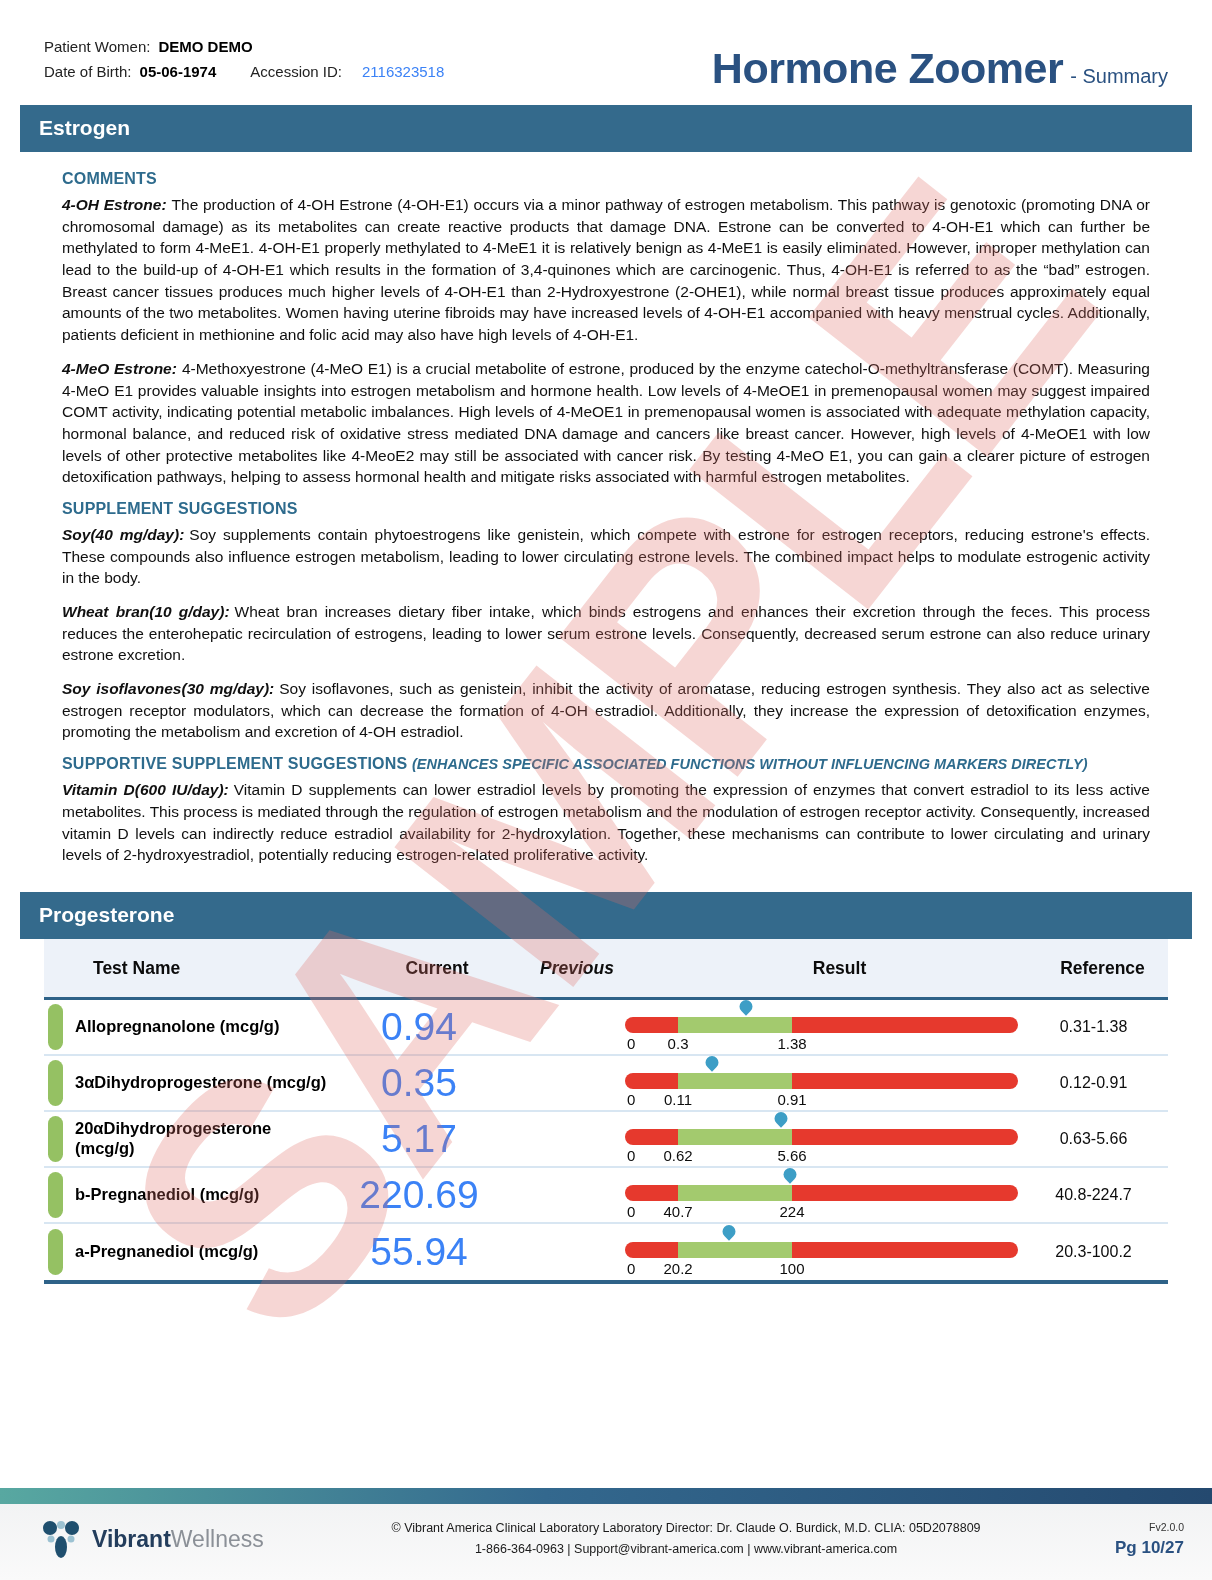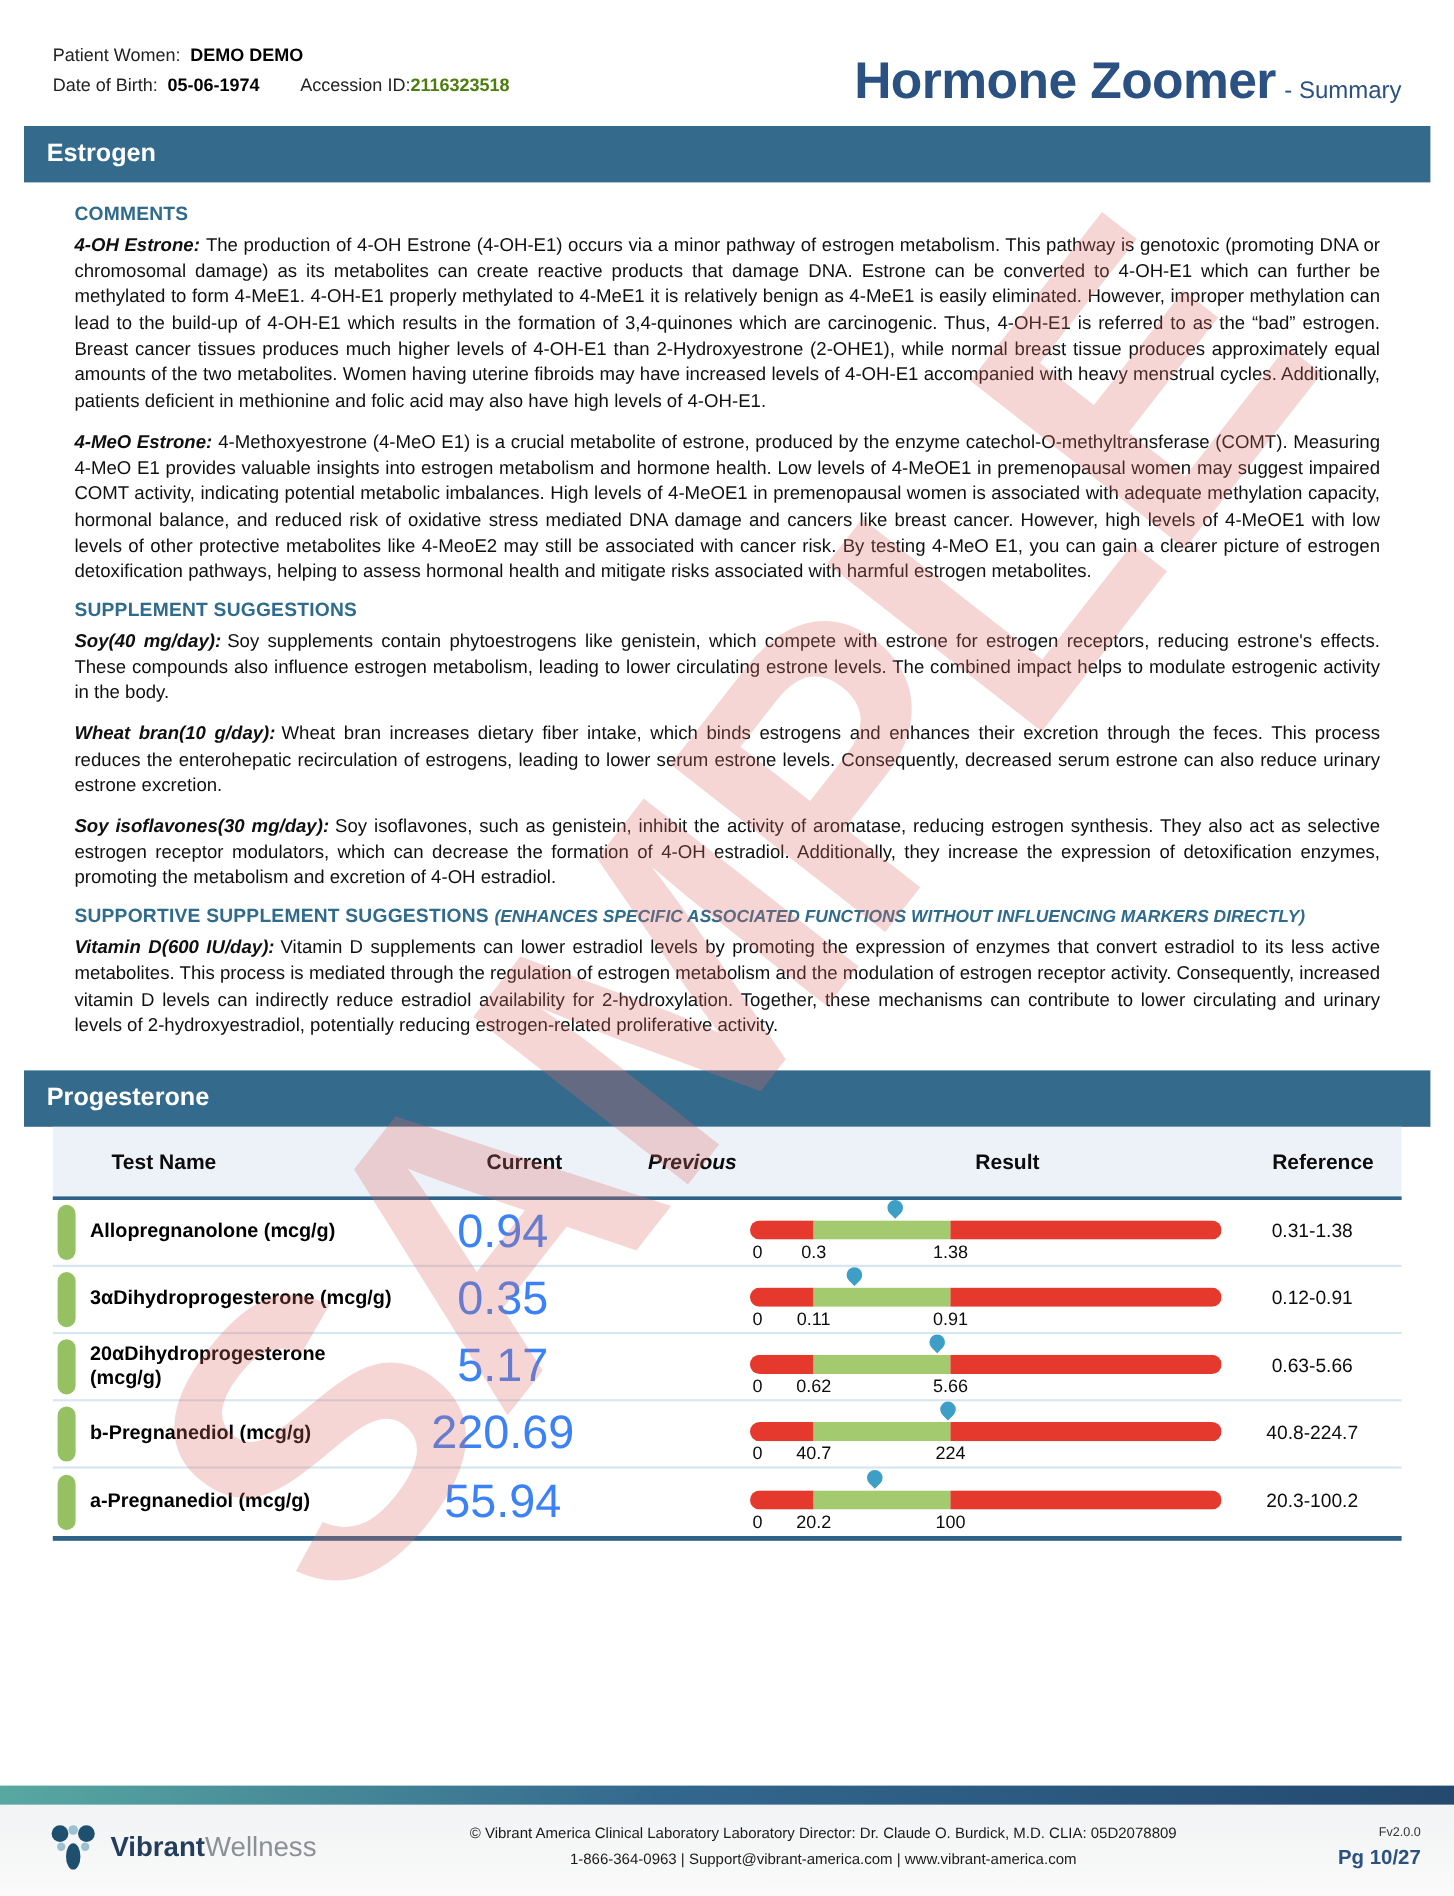--- a/index.html
+++ b/index.html
@@ -9,21 +9,21 @@
   
   .watermark { position:absolute; left:50%; top:760px; transform:translate(-50%,-50%) rotate(-52deg);
     font-size:330px; font-weight:bold; letter-spacing:-8px; white-space:nowrap;
     color:var(--watermark_pink); z-index:6; pointer-events:none; }
 
   
   .top { display:flex; justify-content:space-between; padding:34px 44px 12px 44px; }
   .pinfo { font-size:15px; color:#222; line-height:25px; }
   .pinfo .lb { color:#222; }
   .pinfo .vl { font-weight:bold; color:#000; margin-left:8px; }
-  .pinfo .vl2 { font-weight:bold; color:#4d7c0f; margin-left:0; }
+  .pinfo .vl2 { font-weight:normal; color:#3b82f6; margin-left:20px; }
   .acc { margin-left:34px; }
   .title-wrap { text-align:right; padding-top:10px; white-space:nowrap; }
   .title { font-size:43px; font-weight:bold; color:var(--title_navy); letter-spacing:-0.5px; }
   .subtitle { font-size:20px; color:var(--title_navy); margin-left:7px; }
 
   
   .sec-bar { margin:0 20px; background:var(--section_blue); color:#fff; font-size:21px; font-weight:bold;
     padding:11px 19px 12px 19px; }
   .sec-content { margin:0 44px; padding:6px 18px 14px 18px; }
 

